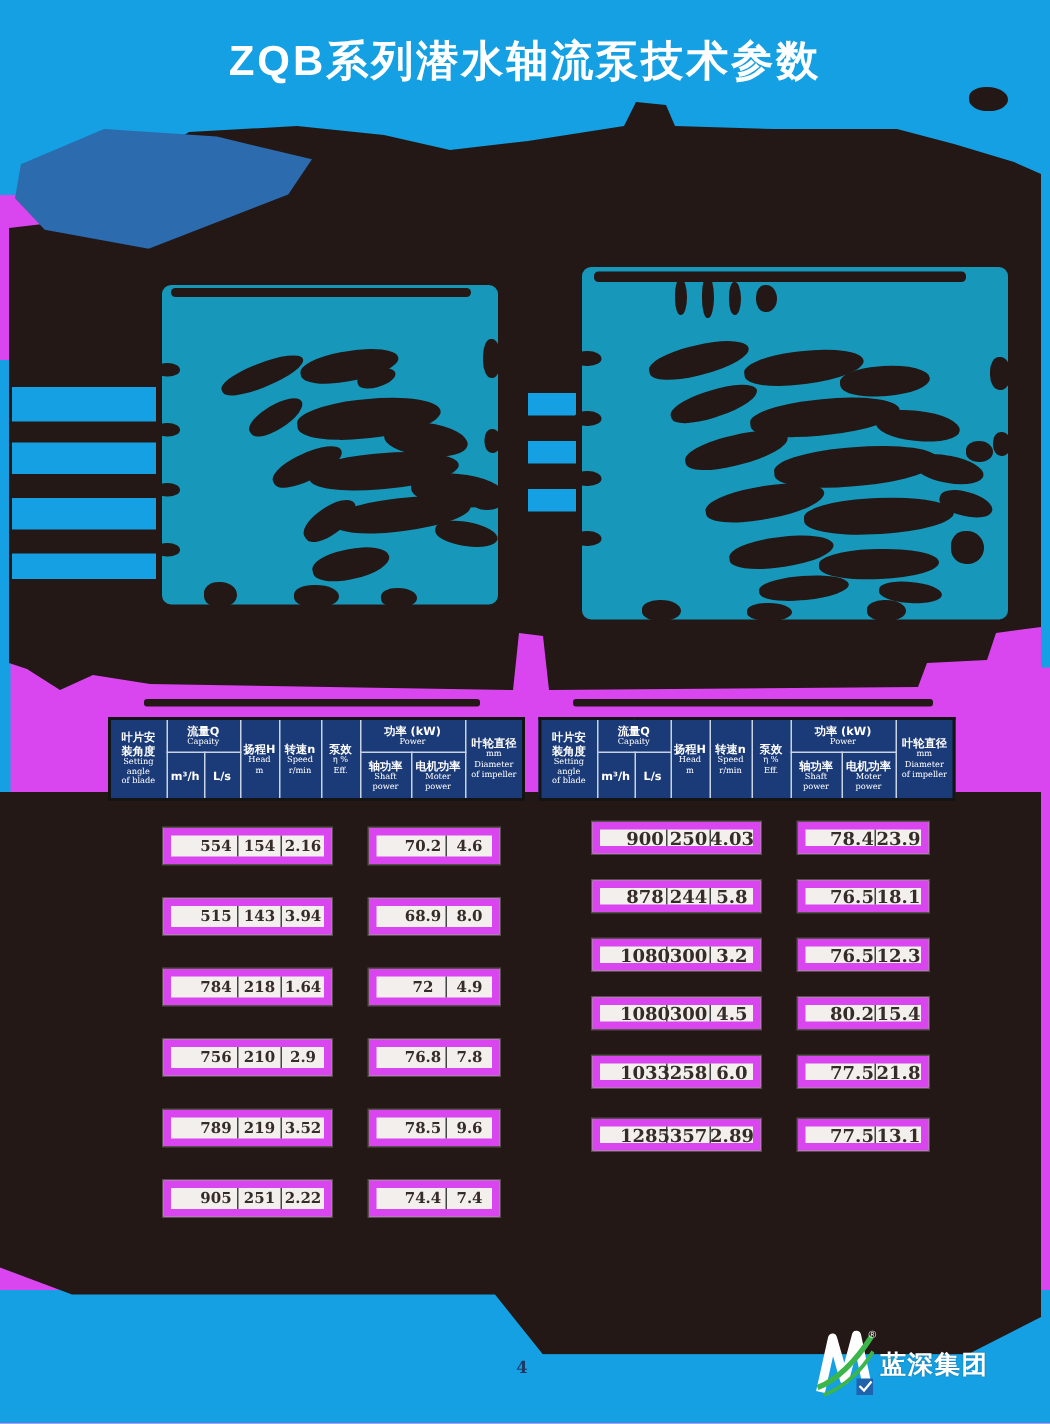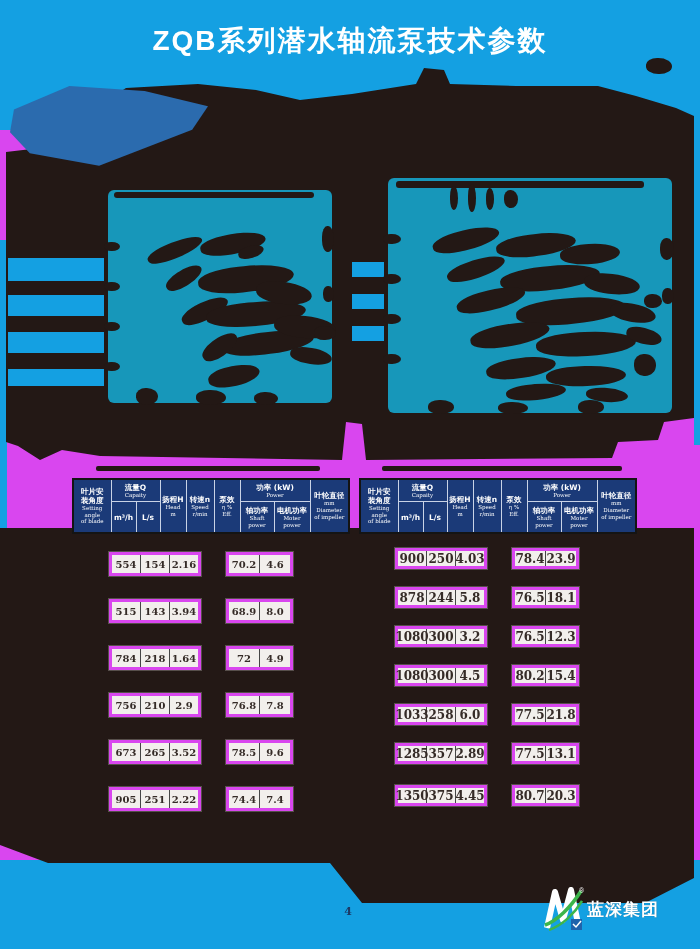--- a/index.html
+++ b/index.html
@@ -50,22 +50,22 @@
   .phead tr:first-child td{height:21px;}
   .phead tr:last-child td{height:30px;}
 
   
   .tbody{position:absolute;z-index:4;}
   #tbody-left{left:109px;top:552px;}
   #tbody-right{left:395px;top:548px;}
   .prow{display:flex;height:24px;margin-bottom:23px;}
   #tbody-right .prow{height:21px;margin-bottom:18px;}
   #tbody-right .prow:last-child{margin-top:21px;}
-  .vgroup{display:flex;border:3px solid #d946ef;background:#F2EFEC;
-     box-shadow:0 0 0 1px rgba(245,242,240,.25);}
+  .vgroup{display:flex;border:5px solid #d946ef;background:#F2EFEC;
+     box-shadow:0 0 0 1px rgba(245,242,240,.25);padding-left:16px;}
   .g2{margin-left:25px;}
   .vcell{width:28px;border-right:1px solid #454545;display:flex;align-items:center;
      justify-content:center;font:bold 10px "DejaVu Serif",serif;color:#352B27;}
   .vcell:last-child{border-right:none;}
   .g2 .vcell{width:30px;}
   #tbody-right .vcell{font-size:12px;}
 
   
   #page-number{left:336px;top:905px;width:24px;text-align:center;z-index:3;
      font:bold 11px "DejaVu Serif",serif;color:#1D3A66;}
@@ -342,22 +342,22 @@
           <div class="vcell">210</div>
           <div class="vcell">2.9</div>
         </div>
         <div class="vgroup g2">
           <div class="vcell">76.8</div>
           <div class="vcell">7.8</div>
         </div>
       </div>
       <div class="prow">
         <div class="vgroup">
-          <div class="vcell">673</div>
-          <div class="vcell">265</div>
+          <div class="vcell">789</div>
+          <div class="vcell">219</div>
           <div class="vcell">3.52</div>
         </div>
         <div class="vgroup g2">
           <div class="vcell">78.5</div>
           <div class="vcell">9.6</div>
         </div>
       </div>
       <div class="prow">
         <div class="vgroup">
           <div class="vcell">905</div>
@@ -428,31 +428,20 @@
       </div>
       <div class="prow">
         <div class="vgroup">
           <div class="vcell">1285</div>
           <div class="vcell">357</div>
           <div class="vcell">2.89</div>
         </div>
         <div class="vgroup g2">
           <div class="vcell">77.5</div>
           <div class="vcell">13.1</div>
-        </div>
-      </div>
-      <div class="prow">
-        <div class="vgroup">
-          <div class="vcell">1350</div>
-          <div class="vcell">375</div>
-          <div class="vcell">4.45</div>
-        </div>
-        <div class="vgroup g2">
-          <div class="vcell">80.7</div>
-          <div class="vcell">20.3</div>
         </div>
       </div>
     </div>
 
   <div class="abs" id="page-number">4</div>
   <div class="abs" id="logo">
     <span style="position:relative;display:inline-block;width:40px;height:44px;">
       <svg width="40" height="44" viewBox="0 0 40 44">
         <path d="M4 41 L12 5 L20 33 L28 3 L36 41" fill="none" stroke="#ffffff" stroke-width="6" stroke-linejoin="round"></path>
         <path d="M2 38 C14 34 28 20 38 4" stroke="#3CB54A" stroke-width="3.5" fill="none"></path>

